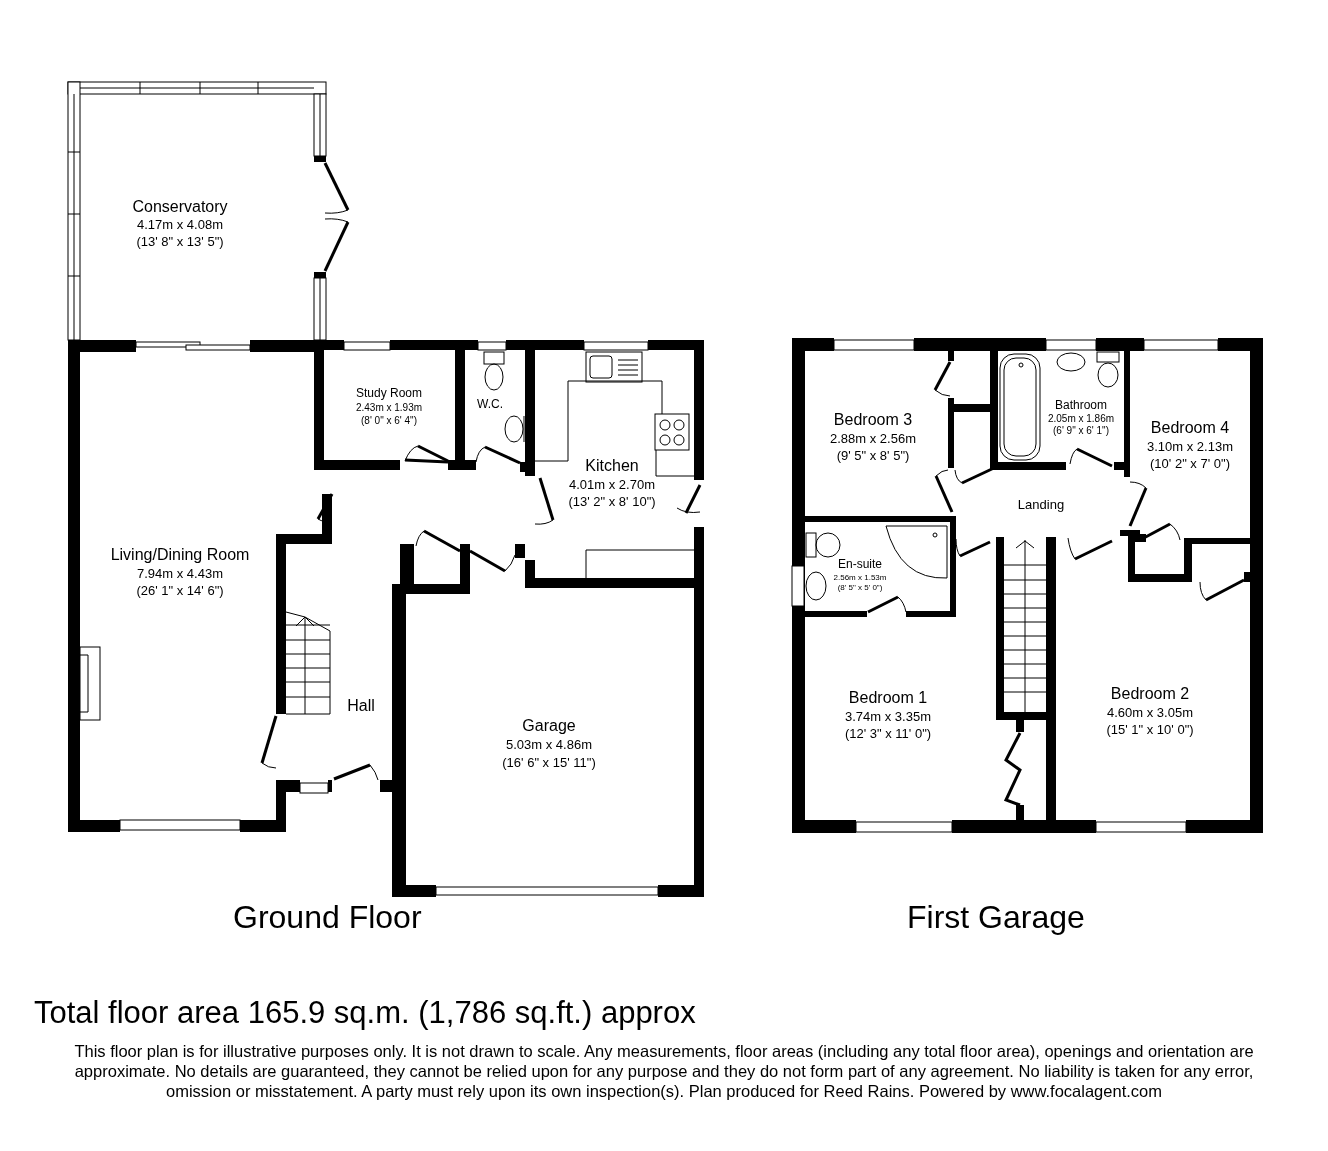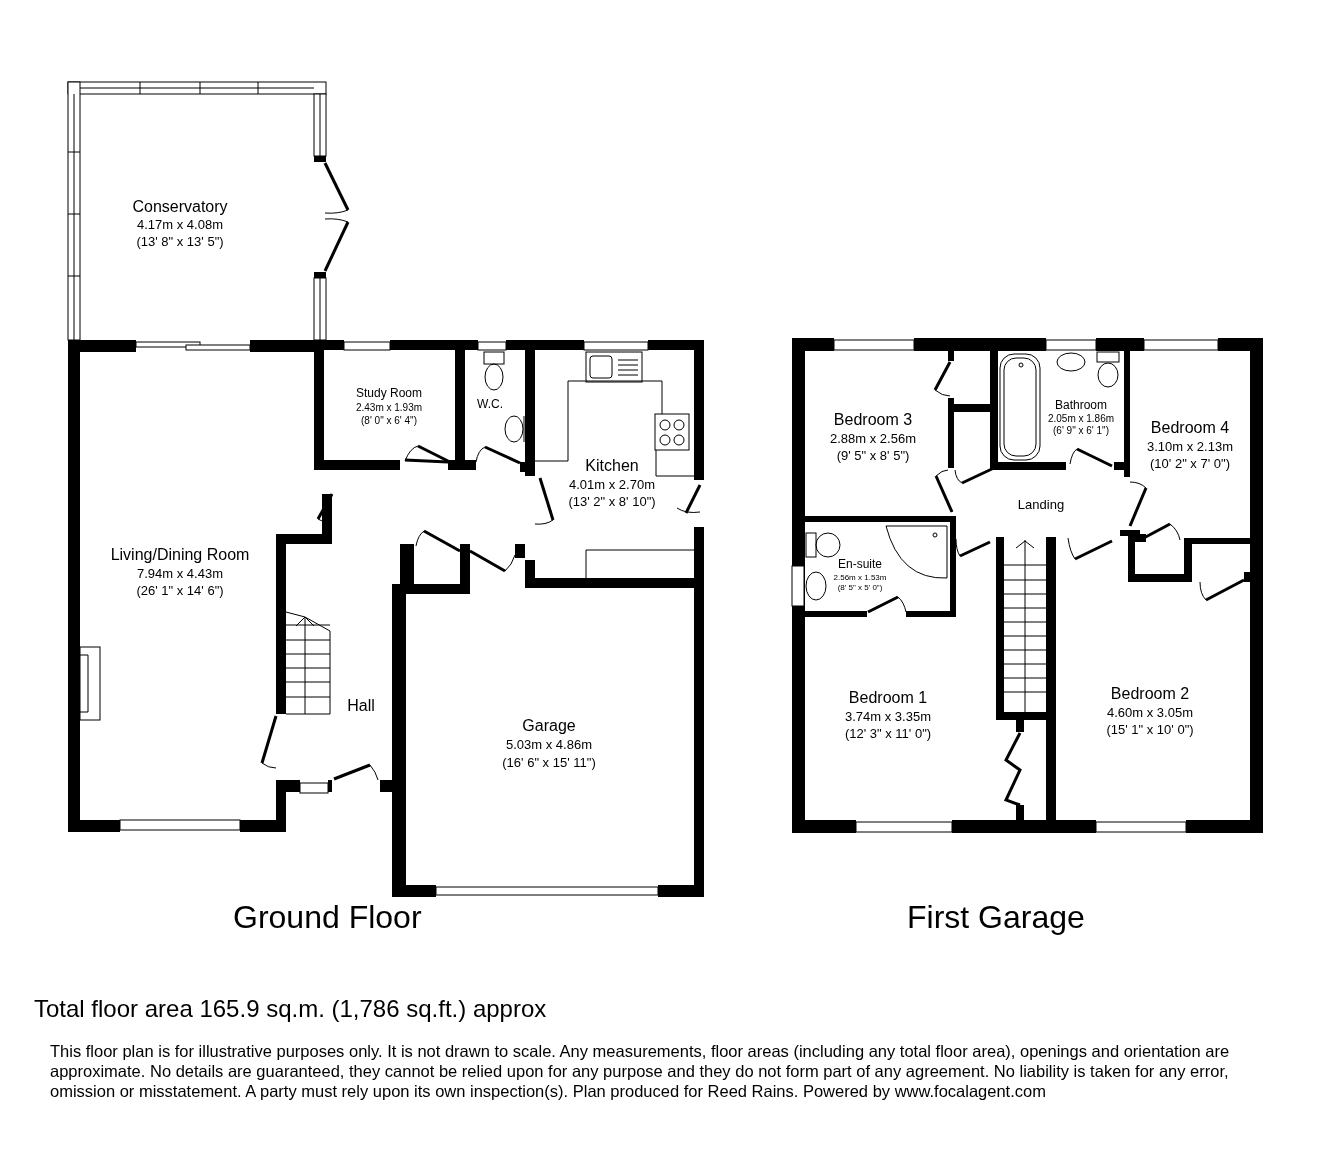--- a/index.html
+++ b/index.html
@@ -11,22 +11,22 @@
   .arc{fill:none;stroke:#000;stroke-width:1;}
   .win{fill:#fff;stroke:#000;stroke-width:1;}
   .rname{font-size:16px;text-anchor:middle;}
   .rname-s{font-size:12px;text-anchor:middle;}
   .rdim{font-size:13px;text-anchor:middle;}
   .rdim-s{font-size:10px;text-anchor:middle;}
   .rdim-xs{font-size:8px;text-anchor:middle;}
   .floor-title{position:absolute;font-weight:normal;font-size:32px;top:899px;}
   #gf-title{left:233px;}
   #ff-title{left:907px;}
-  #total{position:absolute;left:34px;top:995px;font-size:24px;}
-  #disclaimer{position:absolute;left:50px;width:1228px;top:1041px;font-size:16.5px;line-height:20px;text-align:left;}
+  #total{position:absolute;left:34px;top:995px;font-size:31px;}
+  #disclaimer{position:absolute;left:50px;width:1228px;top:1041px;font-size:16.5px;line-height:20px;text-align:center;}
 </style>
 </head>
 <body>
 
 <svg width="1328" height="1151" viewBox="0 0 1328 1151">
 
   <g>
 
     <g>
       <rect class="win" x="68" y="82" width="258" height="12"></rect>

